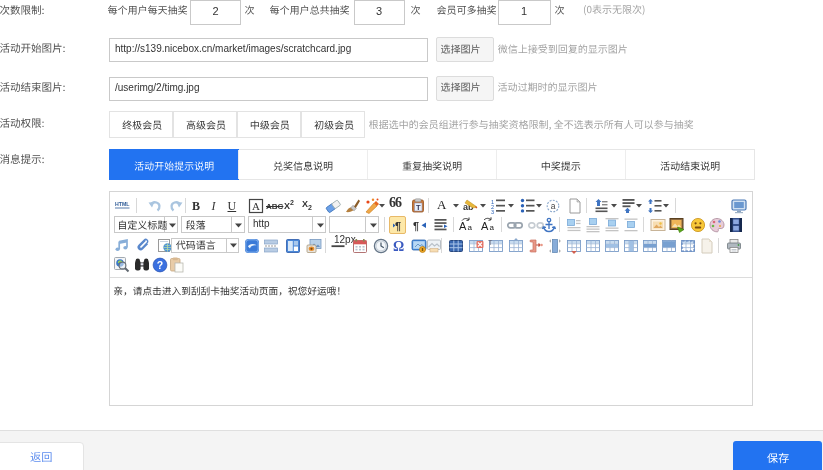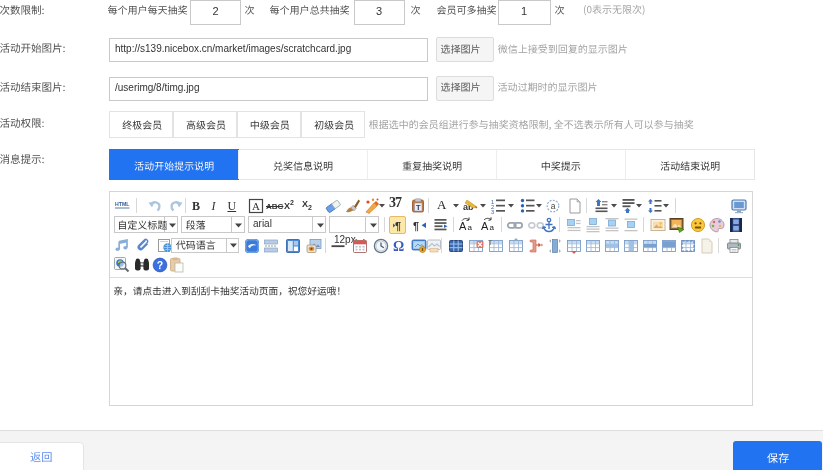--- a/index.html
+++ b/index.html
@@ -252,21 +252,21 @@
       <use href="#g24" transform="translate(-0.44,3.98) scale(0.01050,-0.01050)"></use>
       <use href="#g25" transform="translate(10.06,3.98) scale(0.01050,-0.01050)"></use>
       <use href="#g42" transform="translate(20.56,3.98) scale(0.01050,-0.01050)"></use>
       <use href="#g43" transform="translate(31.06,3.98) scale(0.01050,-0.01050)"></use>
       <use href="#g28" transform="translate(41.56,3.98) scale(0.01050,-0.01050)"></use>
       <use href="#g29" transform="translate(52.06,3.98) scale(0.01050,-0.01050)"></use>
       <use href="#g4" transform="translate(62.56,3.98) scale(0.01050,-0.01050)"></use>
     </g>
   </svg>
 <div class="inp" style="left:109px;top:76.5px;width:317px;height:22px"></div>
-<div class="url" style="left:115px;top:82px">/userimg/8/timg.jpg</div>
+<div class="url" style="left:115px;top:82px">/userimg/2/timg.jpg</div>
 <div class="gbtn" style="left:436px;top:75.5px;width:56px;height:23px"></div>
 <svg class="t" style="left:440.5px;top:87.3px" width="1" height="1">
     <g fill="#555555">
       <use href="#g30" transform="translate(-0.45,3.79) scale(0.01000,-0.01000)"></use>
       <use href="#g31" transform="translate(9.55,3.79) scale(0.01000,-0.01000)"></use>
       <use href="#g28" transform="translate(19.55,3.79) scale(0.01000,-0.01000)"></use>
       <use href="#g29" transform="translate(29.55,3.79) scale(0.01000,-0.01000)"></use>
     </g>
   </svg>
 <svg class="t" style="left:498.0px;top:87.3px" width="1" height="1">
@@ -498,21 +498,21 @@
 <svg class="ic" style="left:364px;top:198px" width="16" height="16" viewBox="0 0 16 16">
     <path d="M2 14 L10 5 L13 8 L5 15.5 Z" fill="#f0a848" stroke="#c87818" stroke-width="0.6"></path>
     <path d="M10 5 L12 3 L15 6 L13 8 Z" fill="#e86820"></path>
     <circle cx="4" cy="4" r="1.6" fill="#e84818"></circle>
     <circle cx="9" cy="1.8" r="1.2" fill="#f08828"></circle>
     <circle cx="13.5" cy="1.5" r="1" fill="#e84818"></circle>
   </svg>
 <svg class="ic" style="left:378.5px;top:198px" width="8" height="16" viewBox="0 0 8 16">
     <path d="M0 6 L6 6 L3 9.5 Z" fill="#4a4a4a"></path>
   </svg>
-<div class="txt q66" style="left:389px;top:194.5px">37</div>
+<div class="txt q66" style="left:389px;top:194.5px">66</div>
 <svg class="ic" style="left:410px;top:198px" width="16" height="16" viewBox="0 0 16 16">
     <rect x="2.5" y="2" width="11" height="12" rx="1.5" fill="#c87838" stroke="#96501a" stroke-width="0.8"></rect>
     <rect x="5" y="0.8" width="6" height="3" rx="1" fill="#c8c8c8" stroke="#888" stroke-width="0.5"></rect>
     <rect x="4.5" y="5" width="7.5" height="8" fill="#e8f0fa" stroke="#88a" stroke-width="0.5"></rect>
     <text x="8.2" y="11.5" font-size="7.5" text-anchor="middle" fill="#335" font-weight="bold">T</text>
   </svg>
 <div class="sep" style="left:428.0px;top:198.0px"></div>
 <div class="txt" style="left:437px;top:197px;font-size:13px;color:#222;font-family:'Liberation Serif',serif">A</div>
 <svg class="ic" style="left:452.5px;top:198px" width="8" height="16" viewBox="0 0 8 16">
     <path d="M0 6 L6 6 L3 9.5 Z" fill="#4a4a4a"></path>
@@ -615,21 +615,21 @@
     <g fill="#333333">
       <use href="#g99" transform="translate(-0.33,3.81) scale(0.01000,-0.01000)"></use>
       <use href="#g100" transform="translate(9.67,3.81) scale(0.01000,-0.01000)"></use>
     </g>
   </svg>
 <div class="selb" style="left:248.0px;top:216.0px;width:78.0px;height:17.0px"></div>
 <div class="selb2" style="left:312.0px;top:217.0px;width:13px;height:15.0px"></div>
 <svg class="ic" style="left:312.5px;top:216.5px" width="16" height="16" viewBox="0 0 16 16">
     <path d="M4 6.5 L11 6.5 L7.5 10.5 Z" fill="#444"></path>
   </svg>
-<div class="url" style="left:253.0px;top:218.0px;color:#333">arial</div>
+<div class="url" style="left:253.0px;top:218.0px;color:#333">http</div>
 <div class="selb" style="left:329.0px;top:216.0px;width:50.0px;height:17.0px"></div>
 <div class="selb2" style="left:365.0px;top:217.0px;width:13px;height:15.0px"></div>
 <svg class="ic" style="left:365.5px;top:216.5px" width="16" height="16" viewBox="0 0 16 16">
     <path d="M4 6.5 L11 6.5 L7.5 10.5 Z" fill="#444"></path>
   </svg>
 <div class="url" style="left:334.0px;top:234px;color:#333">12px</div>
 <div class="sep" style="left:384.0px;top:217.0px"></div>
 <div style="position:absolute;left:388.7px;top:215.9px;width:17.5px;height:18.5px;background:#fde8a8;border:1px solid #e8b968;border-radius:2px;box-sizing:border-box"></div>
 <svg class="ic" style="left:390px;top:217px" width="16" height="16" viewBox="0 0 16 16">
     <path d="M1 7.5 L5 7.5 L3 10 Z" transform="rotate(-90 3.5 8)" fill="#2a62b8"></path>

